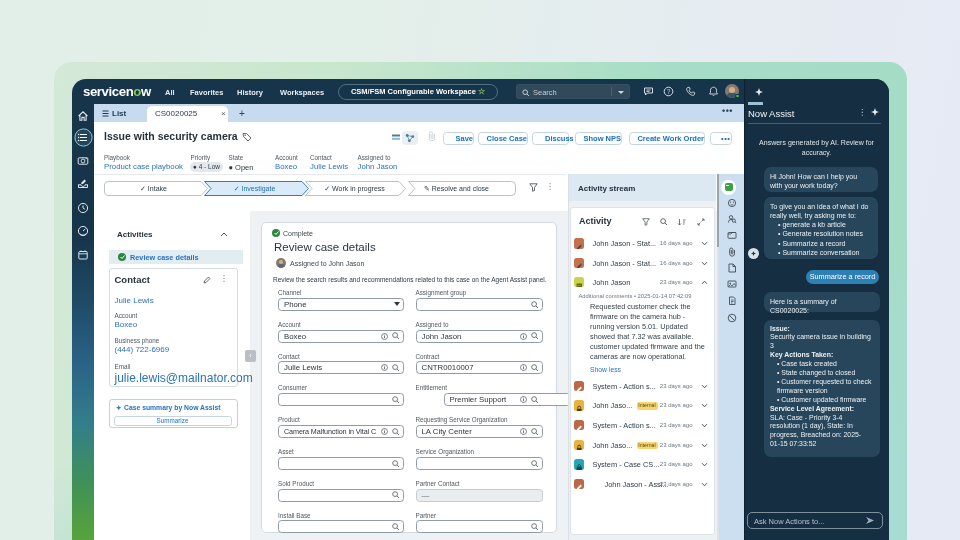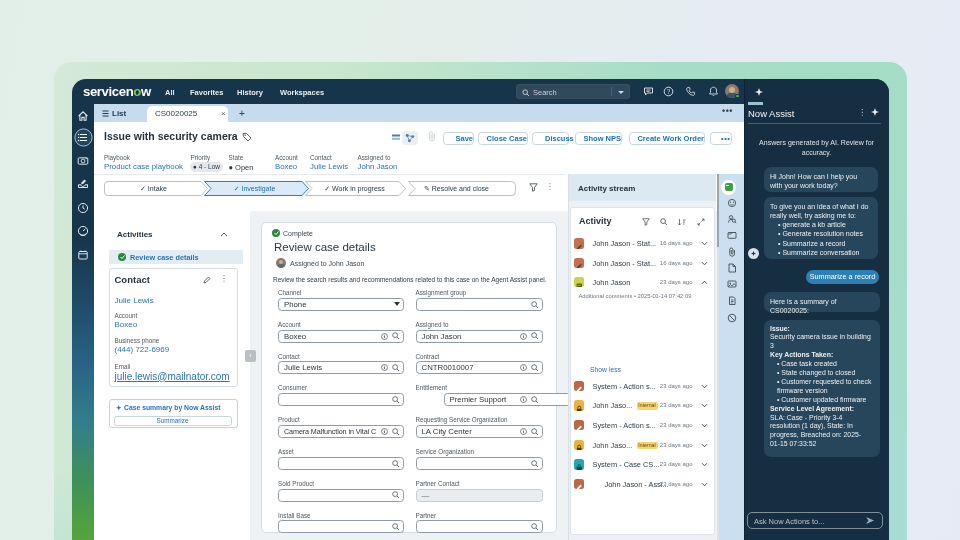--- a/index.html
+++ b/index.html
@@ -44,20 +44,21 @@
 </style>
 </head>
 <body>
 <div id="backdrop" class="abs"></div>
 <div id="win" class="abs">
 <div id="logo" class="abs">servicen<span class="o">o</span>w</div>
 <div class="nav abs" style="left:93px;">All</div>
 <div class="nav abs" style="left:118px;">Favorites</div>
 <div class="nav abs" style="left:165px;">History</div>
 <div class="nav abs" style="left:208px;">Workspaces</div>
+<div id="pill" class="abs">CSM/FSM Configurable Workspace <span class="star">☆</span></div>
 <div id="search" class="abs">
 <svg class="abs" style="left:5px;top:3.5px" width="8" height="8" viewBox="0 0 8 8">
         <circle cx="3.2" cy="3.2" r="2.3" fill="none" stroke="#c4cfd6" stroke-width="1"></circle>
         <line x1="5" y1="5" x2="7" y2="7" stroke="#c4cfd6" stroke-width="1"></line>
       </svg>
 <span class="txt">Search</span>
       <span class="sep"></span>
       <span class="car"></span>
     </div>
 <svg class="abs" style="left:571px;top:7px" width="11" height="11" viewBox="0 0 11 11">
@@ -200,21 +201,21 @@
 <svg class="abs" style="left:131px;top:196.5px" width="8" height="8" viewBox="0 0 8 8">
       <path d="M1 7 L1.5 5 L5.5 1 L7 2.5 L3 6.5 Z" fill="none" stroke="#4e585f" stroke-width="0.9"></path>
     </svg>
 <div class="abs" style="left:148px;top:194.5px;font-size:8px;color:#4e585f;">⋮</div>
 <div class="abs link" style="left:42.5px;top:216.5px;font-size:8px;">Julie Lewis</div>
 <div class="flbl abs" style="left:42.5px;top:232.5px;">Account</div>
 <div class="abs link" style="left:42.5px;top:240.5px;font-size:8px;">Boxeo</div>
 <div class="flbl abs" style="left:42.5px;top:258px;">Business phone</div>
 <div class="abs link" style="left:42.5px;top:266px;font-size:8px;">(444) 722-6969</div>
 <div class="flbl abs" style="left:42.5px;top:283.5px;">Email</div>
-<div class="abs link" style="left:42.5px;top:291.5px;font-size:10px;text-decoration:underline;">julie.lewis@mailnator.com</div>
+<div class="abs link" style="left:42.5px;top:291.5px;font-size:12px;">julie.lewis@mailnator.com</div>
 <div class="abs" style="left:36.5px;top:319.5px;width:129px;height:29px;background:#fff;border:1px solid #c3cdec;border-radius:3px;"></div>
 <svg class="abs" style="left:44px;top:326px" width="5.5" height="5.5" viewBox="0 0 10 10">
       <path d="M5 0 L6.3 3.7 L10 5 L6.3 6.3 L5 10 L3.7 6.3 L0 5 L3.7 3.7 Z" fill="#2a73ba"></path>
     </svg>
     <div class="abs link" style="left:52px;top:325px;font-size:6.8px;font-weight:bold;">Case summary by Now Assist</div>
 <div class="abs" style="left:41.5px;top:337px;width:118px;height:9.5px;border:1px solid #c7d5e0;border-radius:2.5px;font-size:6.3px;color:#1a70c0;text-align:center;line-height:8.5px;">Summarize</div>
 <div class="abs" style="left:173px;top:271px;width:11px;height:12px;background:#b9bfc4;border-radius:2px;color:#fff;font-size:7px;text-align:center;line-height:12px;">‹</div>
 <div class="abs" style="left:189px;top:143px;width:296px;height:311px;background:#fff;border:1px solid #d5dce1;border-radius:5px;"></div>
 <div class="abs" style="left:200px;top:150px;width:8px;height:8px;border-radius:50%;background:#2e8540;"></div>
 <svg class="abs" style="left:201.5px;top:152px" width="5" height="4" viewBox="0 0 5 4">
@@ -393,20 +394,21 @@
         <rect x="2.6" y="3.4" width="5.4" height="3.8" rx="0.8" fill="#5a6616"></rect>
         <circle cx="4.1" cy="5.3" r="0.6" fill="#c8d44e"></circle>
         <circle cx="6" cy="5.3" r="0.6" fill="#c8d44e"></circle>
       </svg></div>
 <div class="abs" style="left:520.5px;top:198.5px;font-size:7.4px;color:#2e3d47;white-space:nowrap;">John Jason</div>
 <div class="abs" style="left:578.5px;top:199.8px;font-size:6px;color:#6b7680;width:42px;text-align:right;">23 days ago</div>
 <svg class="abs" style="left:629px;top:200.7px" width="7" height="5" viewBox="0 0 7 5">
       <path d="M1 3.8 L3.5 1.2 L6 3.8" fill="none" stroke="#4e585f" stroke-width="1"></path>
     </svg>
 <div class="abs" style="left:506.5px;top:214px;font-size:5.8px;color:#6b7680;">Additional comments • 2025-01-14 07:42:09</div>
+<div class="abs" style="left:518px;top:223px;width:117px;font-size:7.3px;line-height:10px;color:#33424c;">Requested customer check the firmware on the camera hub - running version 5.01. Updated showed that 7.32 was available. customer updated firmware and the cameras are now operational.</div>
 <div class="abs link" style="left:518px;top:287px;font-size:6.8px;">Show less</div>
 <div class="abs" style="left:501.5px;top:301.8px;width:10.5px;height:10.5px;border-radius:2.5px;background:#bc6746;overflow:hidden;"><svg width="10.5" height="10.5" viewBox="0 0 10.5 10.5">
         <path d="M2.6 7.9 L2.9 6.3 L6.6 2.6 L7.9 3.9 L4.2 7.6 Z" fill="#fff"></path>
       </svg></div>
 <div class="abs" style="left:520.5px;top:302.5px;font-size:7.4px;color:#2e3d47;white-space:nowrap;">System - Action s...</div>
 <div class="abs" style="left:578.5px;top:303.8px;font-size:6px;color:#6b7680;width:42px;text-align:right;">23 days ago</div>
 <svg class="abs" style="left:629px;top:304.7px" width="7" height="5" viewBox="0 0 7 5">
       <path d="M1 1.2 L3.5 3.8 L6 1.2" fill="none" stroke="#4e585f" stroke-width="1"></path>
     </svg>
 <div class="abs" style="left:501.5px;top:321.3px;width:10.5px;height:10.5px;border-radius:2.5px;background:#eab242;overflow:hidden;"><svg width="10.5" height="10.5" viewBox="0 0 10.5 10.5">

